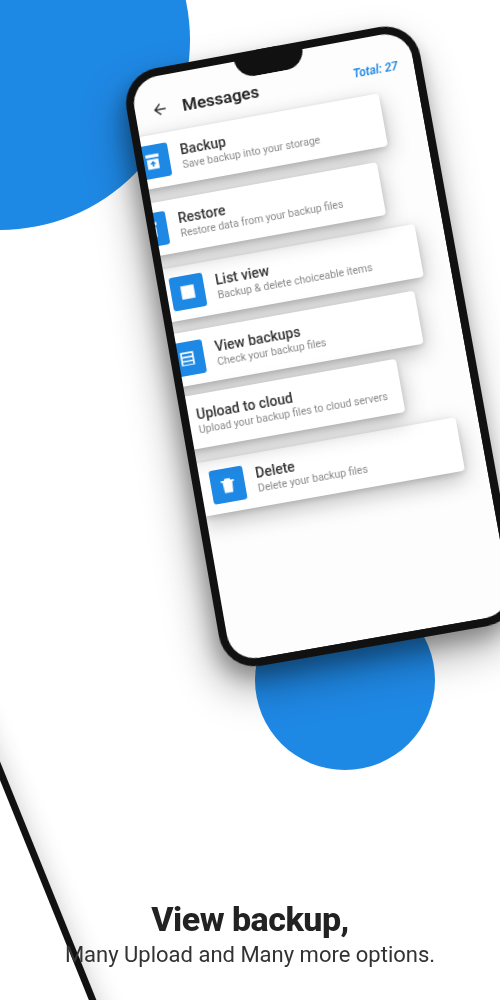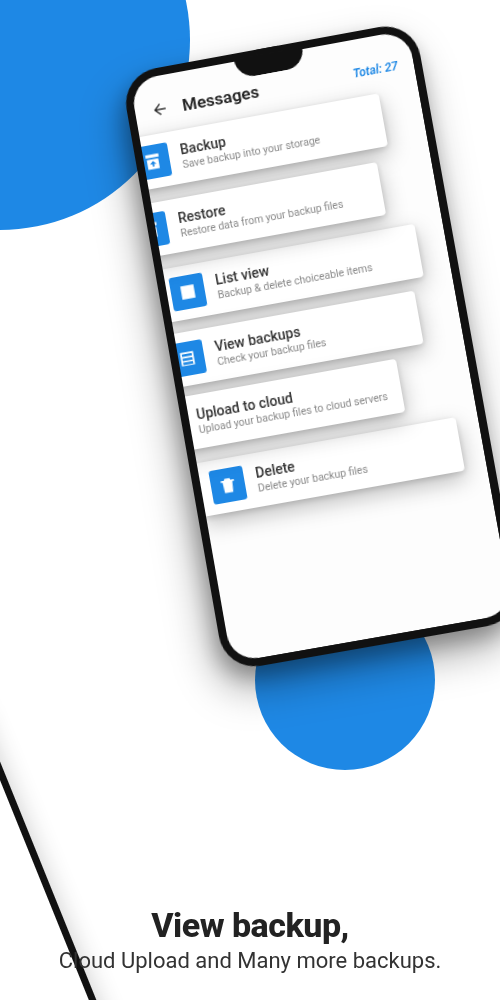--- a/index.html
+++ b/index.html
@@ -176,21 +176,21 @@
     content: "";
     position: absolute;
     top: 7px; left: 7px; right: 7px; bottom: 7px;
     background: #fff;
     border-radius: 26px;
   }
 
   
   .caption {
     position: absolute;
-    bottom: 26px;
+    bottom: 32px;
     left: 0; right: 0;
     text-align: center;
     z-index: 5;
     padding: 0 40px;
   }
   .caption .line1 {
     font-size: 34px;
     font-weight: 800;
     color: #222;
     letter-spacing: -0.5px;
@@ -303,14 +303,14 @@
 
       </div>
     </div>
   </div>
 </div>
 
 <div class="phone2"></div>
 
 <div class="caption">
   <div class="line1">View backup,</div>
-  <div class="line2">Cloud Upload and Many more backups.</div>
+  <div class="line2">Many Upload and Many more options.</div>
 </div>
 
 </body></html>

